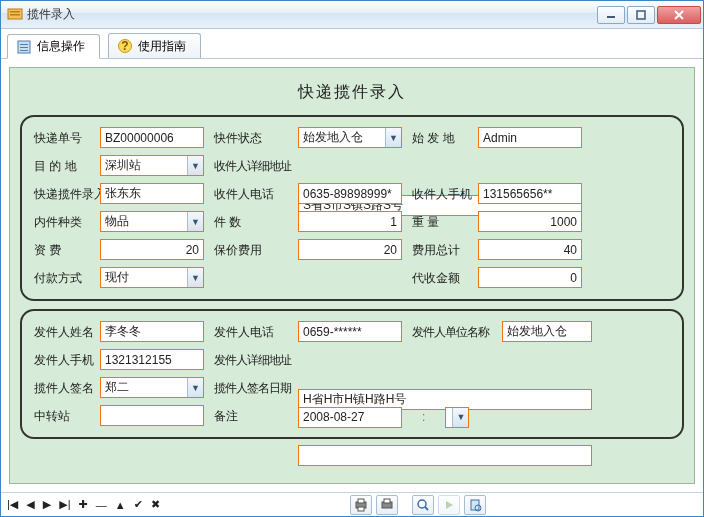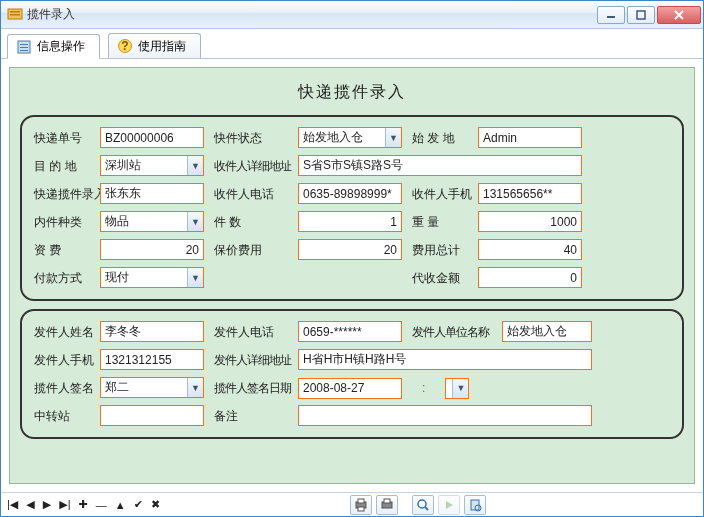--- a/index.html
+++ b/index.html
@@ -19,21 +19,21 @@
 .panel-title { text-align:center; font-size: 16px; font-family: SimSun; letter-spacing: 2px; margin: 4px 0 4px; color:#222; }
 .group { border: 2px solid #333; border-radius: 14px; padding: 10px 12px; display:grid; gap:6px 10px; }
 .g1 { grid-template-columns: 56px 104px 74px 104px 56px 104px; grid-auto-rows: 22px; }
 .g2 { grid-template-columns: 56px 104px 74px 104px 80px 90px; grid-auto-rows: 22px; }
 .lbl { display:flex; align-items:center; color:#222; white-space:nowrap; }
 .inp { height: 21px; border: 1px solid #f97316; background: #fff; padding: 0 4px; width: 100%; color:#222; display:flex; align-items:center; }
 .inp.num { justify-content:flex-end; }
 .combo { position:relative; display:flex; }
 .combo .inp { padding-right: 18px; }
 .combo .arrow { position:absolute; right:1px; top:1px; width:16px; height:19px; background:linear-gradient(#f4f8fc,#d7e4f0); border-left:1px solid #a7bdd3; display:flex; align-items:center; justify-content:center; color:#3a556f; font-size:9px; }
-.span3 { grid-column: span 3; }
+.span3 { grid-column: span 3; margin-top: 40px; }
 .toolbar { height: 24px; background: #fff; border-top: 1px solid #c8d4e0; display:flex; align-items:center; padding: 0 6px; gap:0; }
 .nav { display:flex; align-items:center; gap:8px; }
 .nav span { color:#222; cursor:default; font-size:11px; }
 .tb-right { margin-left: 190px; display:flex; align-items:center; gap:4px; }
 .tbtn { width:22px; height:20px; border:1px solid #a9bdd2; background:linear-gradient(#fcfdfe,#e8f0f8); display:flex; align-items:center; justify-content:center; border-radius:2px; }
 .tbtn.dis { opacity:0.5; }
 .date-wrap { display:flex; gap:20px; align-items:center; }
 .date-wrap .sep { color:#666; }
 </style>
 </head>

